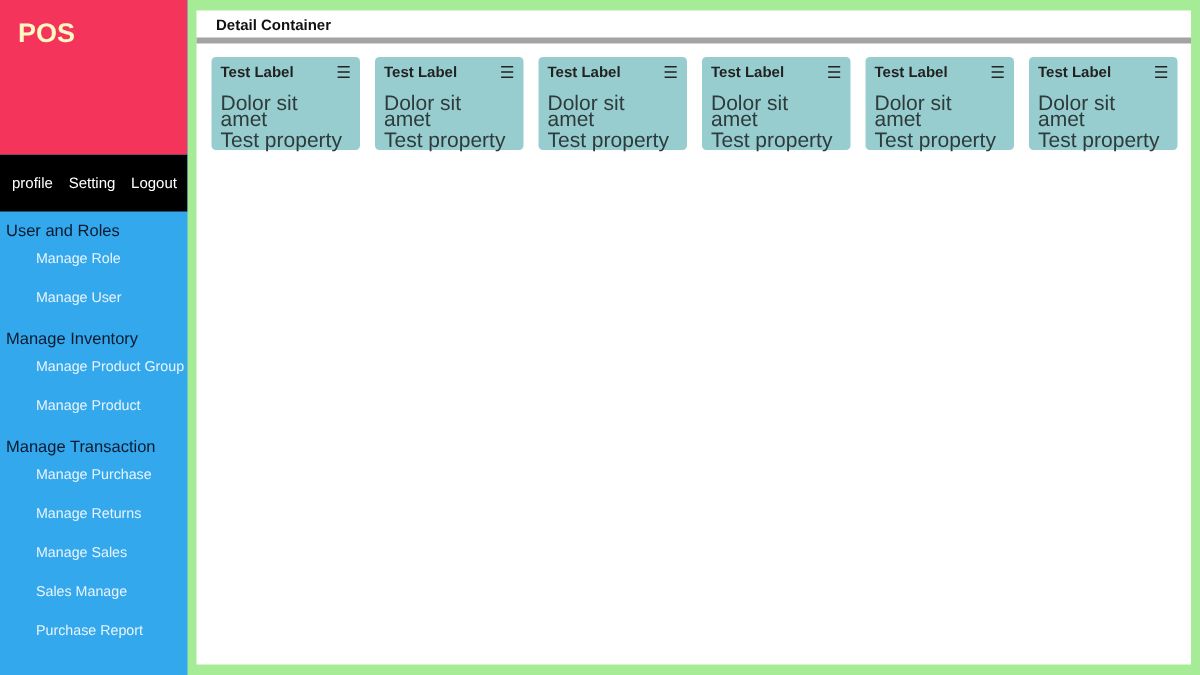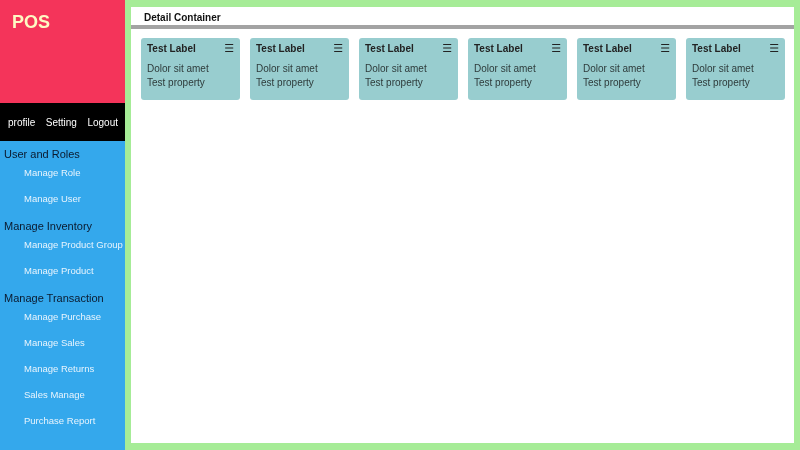--- a/index.html
+++ b/index.html
@@ -53,21 +53,21 @@
       padding: 5px 7px 0 6px; position: relative;
     }
     .card-title {
       font-size: 10px; font-weight: bold; color: #222;
     }
     .card-menu {
       position: absolute; right: 6px; top: 4px; font-size: 11px; color: #222;
       cursor: pointer;
     }
     .card-line {
-      font-size: 10px; color: #2e3b3b; margin-top: 3px; line-height: 11px;
+      font-size: 14px; color: #2e3b3b; margin-top: 3px; line-height: 11px;
     }
     .card-line.first { margin-top: 9px; }
   </style>
 </head>
 <body>
 
 <div class="sidebar">
   <div class="brand">
     <div class="brand-title">POS</div>
   </div>
@@ -80,22 +80,22 @@
     <div class="menu-group-title">User and Roles</div>
     <div class="menu-item">Manage Role</div>
     <div class="menu-item">Manage User</div>
 
     <div class="menu-group-title">Manage Inventory</div>
     <div class="menu-item">Manage Product Group</div>
     <div class="menu-item">Manage Product</div>
 
     <div class="menu-group-title">Manage Transaction</div>
     <div class="menu-item">Manage Purchase</div>
+    <div class="menu-item">Manage Returns</div>
     <div class="menu-item">Manage Sales</div>
-    <div class="menu-item">Manage Returns</div>
 
     <div class="menu-item">Sales Manage</div>
     <div class="menu-item">Purchase Report</div>
   </div>
 </div>
 
 <div class="main">
   <div class="main-header">Detail Container</div>
   <div class="cards">
     <div class="card">

